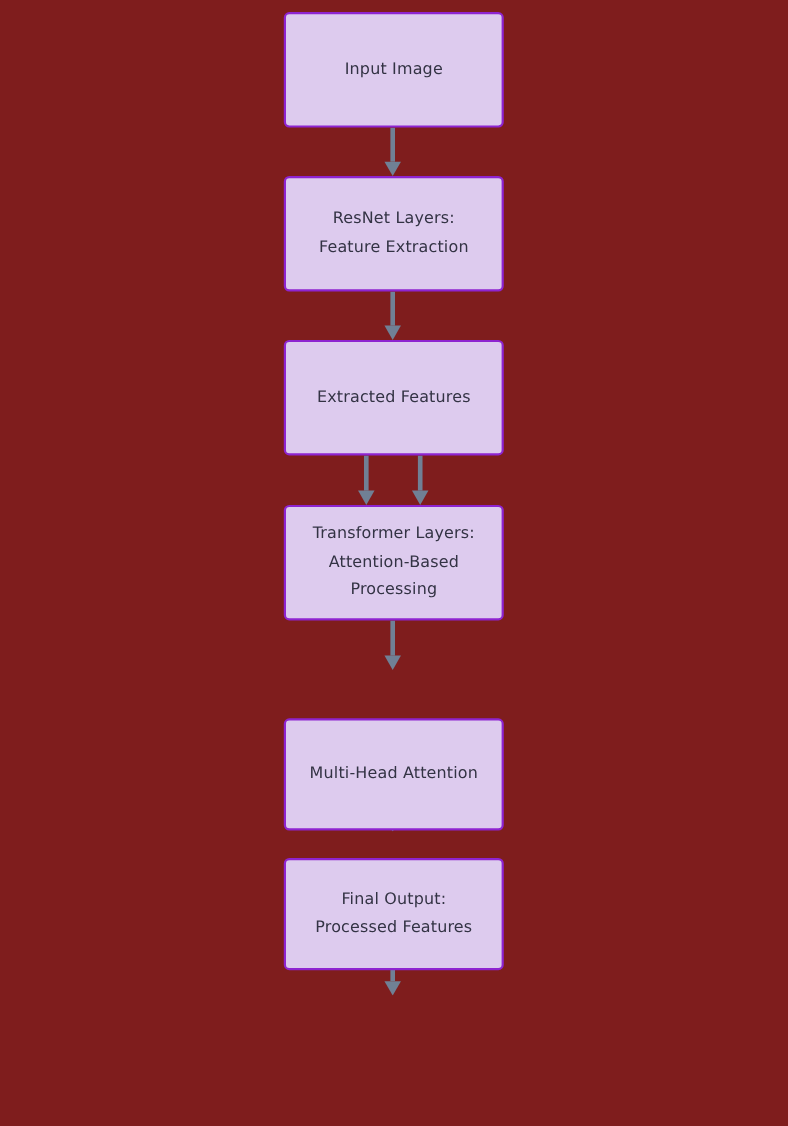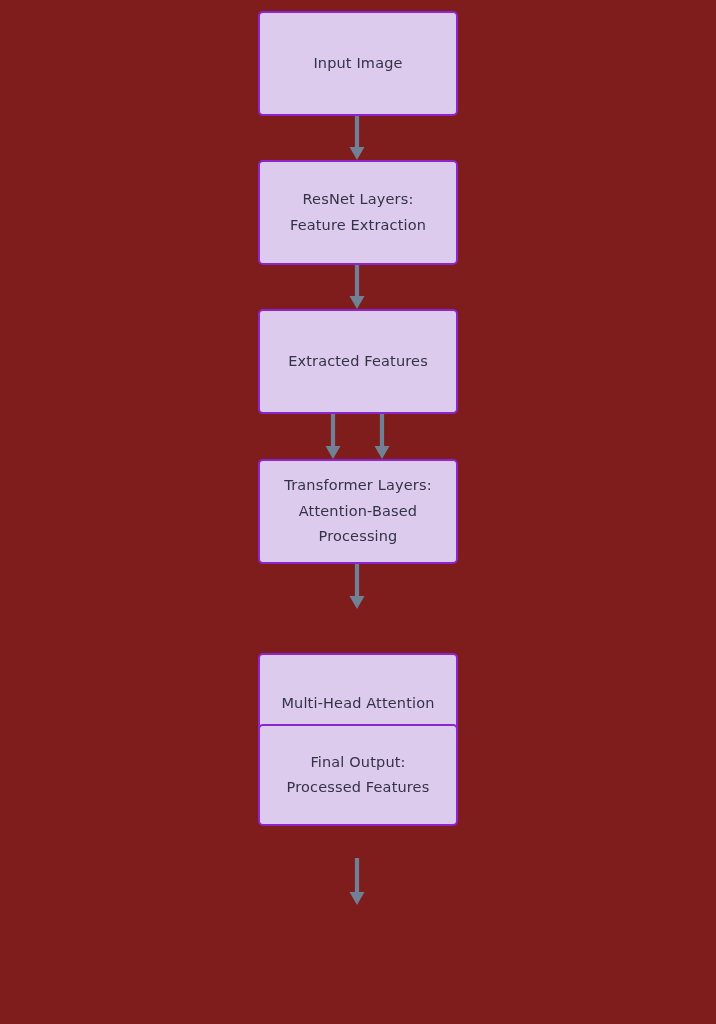--- a/index.html
+++ b/index.html
@@ -104,17 +104,17 @@
       <div class="node-label" style="color: rgb(51, 51, 68);">Transformer Layers:
 Attention-Based
 Processing</div>
     </div>
     <div class="node" style="left: 258px; top: 309px; width: 200px; height: 105px; background: rgb(221, 203, 238); border-color: rgb(142, 36, 208);">
       <div class="node-label" style="color: rgb(51, 51, 68);">Extracted Features</div>
     </div>
     <div class="node" style="left: 258px; top: 609px; width: 200px; height: 102px; background: rgb(221, 203, 238); border-color: rgb(142, 36, 208); margin-top: 44px;">
       <div class="node-label" style="color: rgb(51, 51, 68);">Multi-Head Attention</div>
     </div>
-    <div class="node" style="left: 258px; top: 724px; width: 200px; height: 102px; background: rgb(221, 203, 238); border-color: rgb(142, 36, 208);">
+    <div class="node" style="left: 258px; top: 780px; width: 200px; height: 102px; background: rgb(221, 203, 238); border-color: rgb(142, 36, 208);">
       <div class="node-label" style="color: rgb(51, 51, 68);">Final Output:
 Processed Features</div>
     </div>
   </div>
 
 </body></html>

